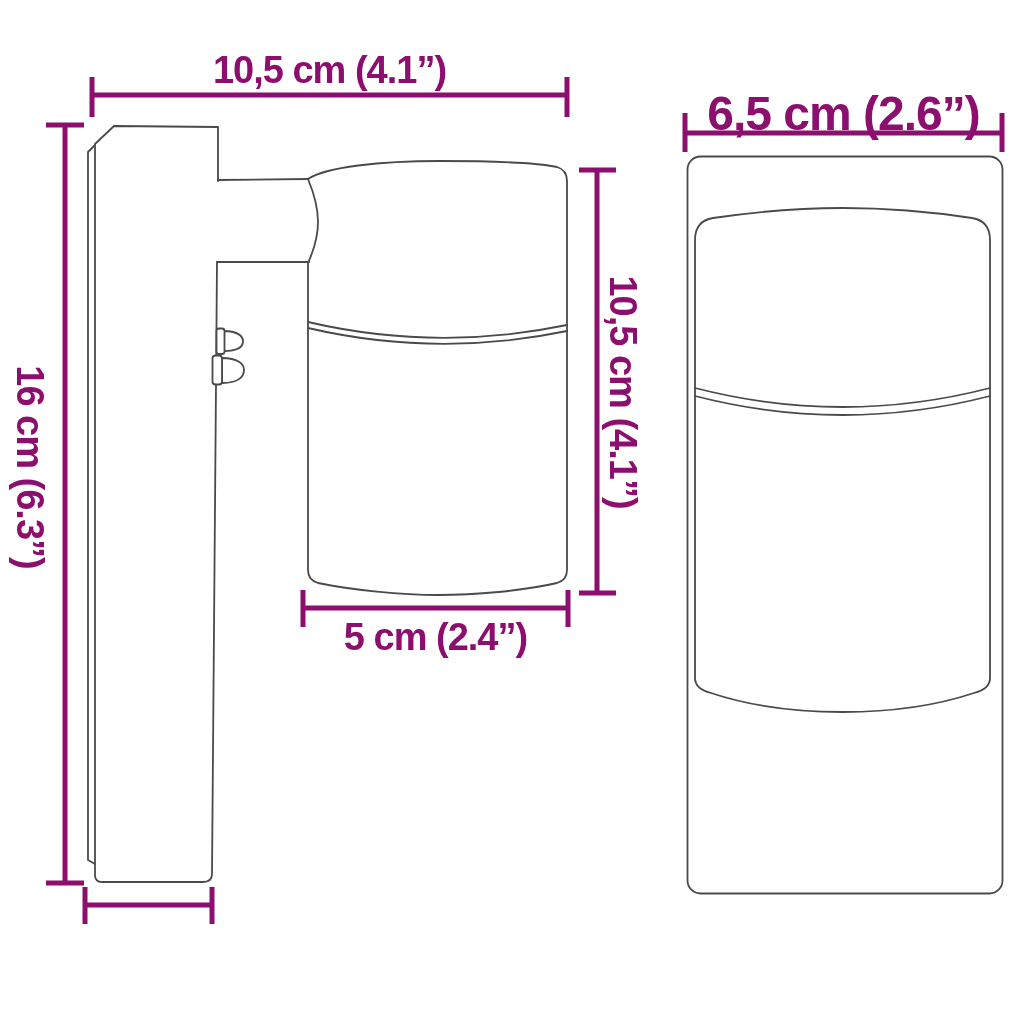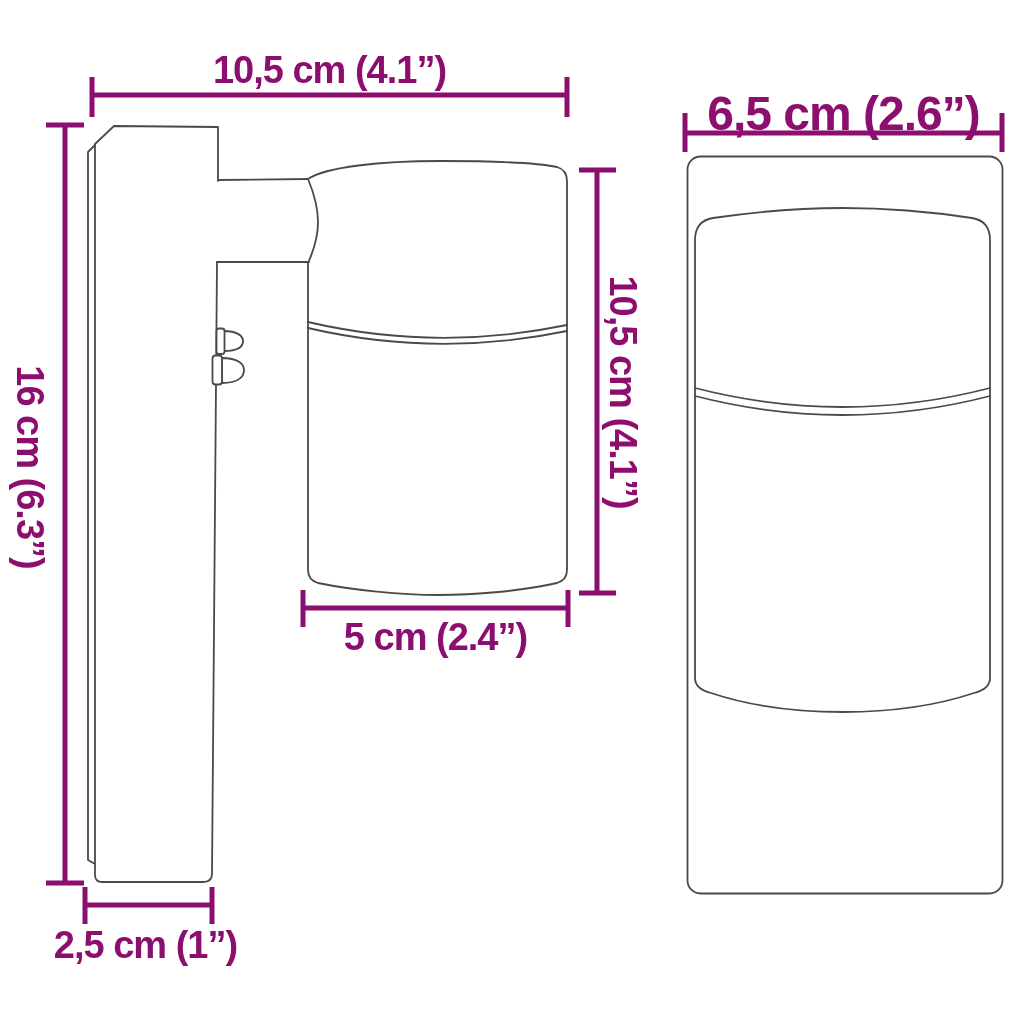--- a/index.html
+++ b/index.html
@@ -127,17 +127,16 @@
   </svg>
 
   <div class="dim-label" style="left:92px; top:48px; width:475px;">10,5 cm (4.1”)</div>
 
   <div class="dim-label rot" style="left:-190px; top:445px; width:440px;">16 cm (6.3”)</div>
 
   <div class="dim-label rot" style="left:403px; top:370px; width:440px;">10,5 cm (4.1”)</div>
 
   <div class="dim-label" style="left:303px; top:615px; width:265px;">5 cm (2.4”)</div>
 
-  <div class="dim-label" style="left:28px; top:923px; width:235px;">2,5 cm (1”)</div>
 
   <div class="dim-label small" style="left:685px; top:92px; width:317px;">6,5 cm (2.6”)</div>
 
 </div>
 
 </body></html>

